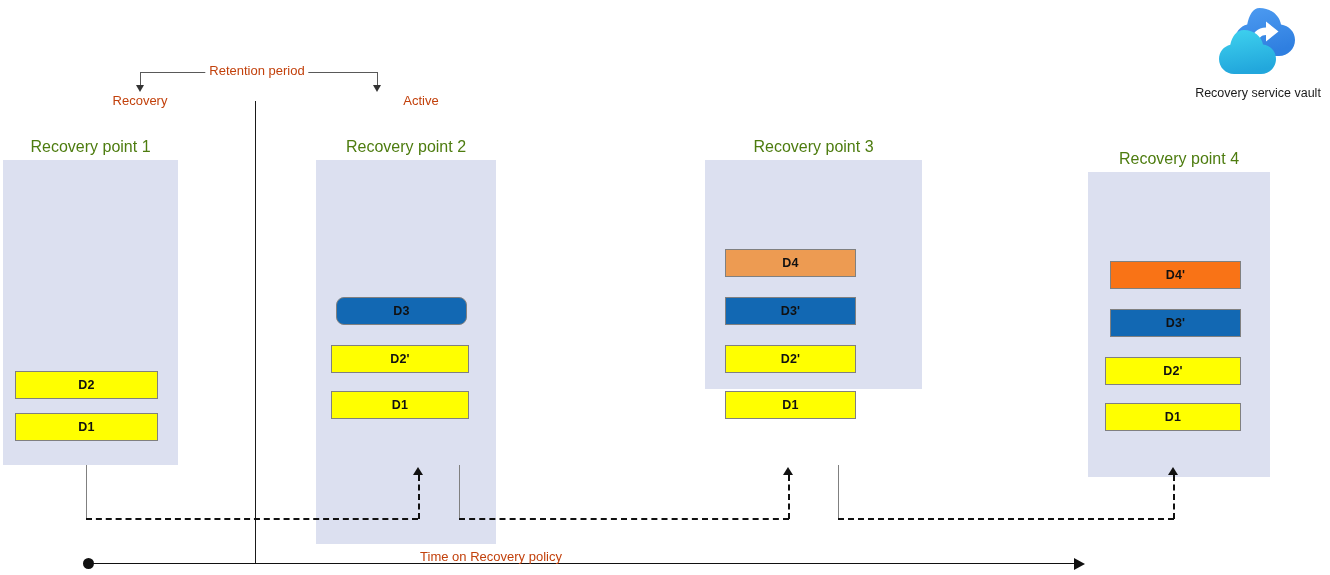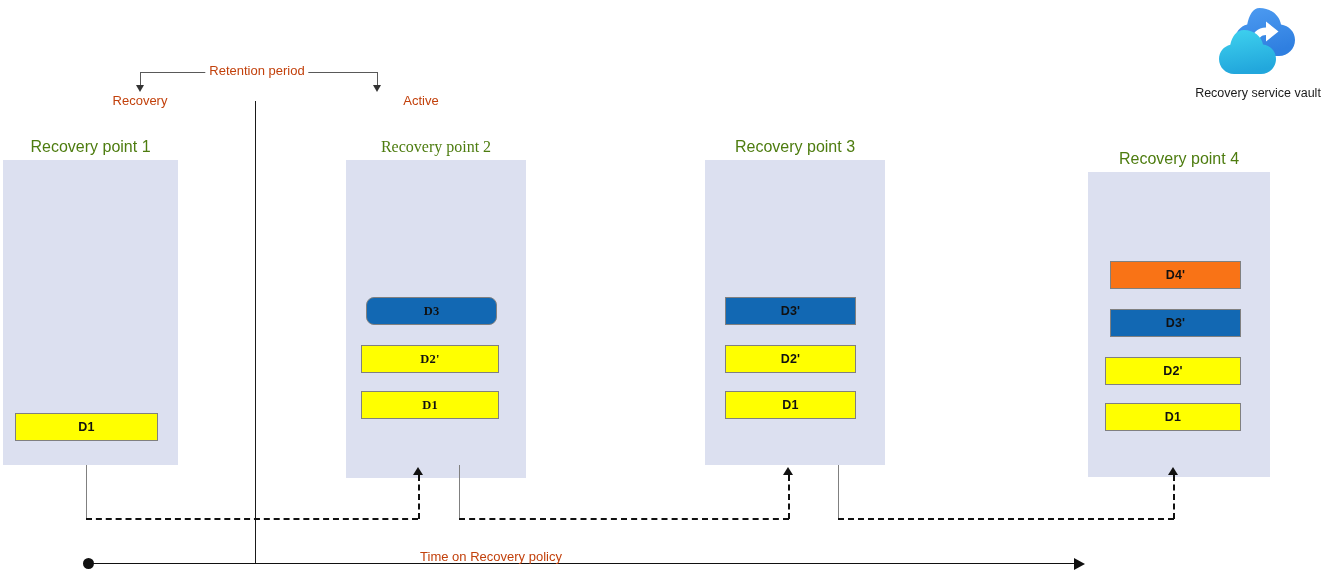--- a/index.html
+++ b/index.html
@@ -154,34 +154,36 @@
 
   <div class="lbl center" style="left:140px;top:94px;">Recovery</div>
 
   <div class="lbl center" style="left:377px;top:94px;margin-left:44px;">Active</div>
 
   <div class="divider" style="left:255px;top:101px;height:463px;"></div>
 
   <div class="rp-col" style="left:3px;top:160px;width:175px;height:305px;">
     <div class="rp-box"></div>
     <div class="rp-title">Recovery point 1</div>
+    <div class="chip" style="left:12px;top:211px;width:143px;background:#ffff00;">D2</div>
     <div class="chip" style="left:12px;top:253px;width:143px;background:#ffff00;">D1</div>
   </div>
 
-  <div class="rp-col" style="left:346px;top:160px;width:180px;height:318px;font-family:Liberation Serif, serif;">
+  <div class="rp-col" style="left:316px;top:160px;width:180px;height:384px;">
     <div class="rp-box"></div>
     <div class="rp-title">Recovery point 2</div>
     <div class="chip" style="left:20px;top:137px;width:131px;background:#1268b3;border-radius:8px;">D3</div>
     <div class="chip" style="left:15px;top:185px;width:138px;background:#ffff00;">D2'</div>
     <div class="chip" style="left:15px;top:231px;width:138px;background:#ffff00;">D1</div>
   </div>
 
-  <div class="rp-col" style="left:705px;top:160px;width:180px;height:305px;">
+  <div class="rp-col" style="left:705px;top:160px;width:180px;height:229px;padding-left:37px;">
     <div class="rp-box"></div>
     <div class="rp-title">Recovery point 3</div>
+    <div class="chip" style="left:20px;top:89px;width:131px;background:#ed9b52;">D4</div>
     <div class="chip" style="left:20px;top:137px;width:131px;background:#1268b3;">D3'</div>
     <div class="chip" style="left:20px;top:185px;width:131px;background:#ffff00;">D2'</div>
     <div class="chip" style="left:20px;top:231px;width:131px;background:#ffff00;">D1</div>
   </div>
 
   <div class="rp-col" style="left:1088px;top:172px;width:182px;height:305px;">
     <div class="rp-box"></div>
     <div class="rp-title">Recovery point 4</div>
     <div class="chip" style="left:22px;top:89px;width:131px;background:#f97316;">D4'</div>
     <div class="chip" style="left:22px;top:137px;width:131px;background:#1268b3;">D3'</div>

